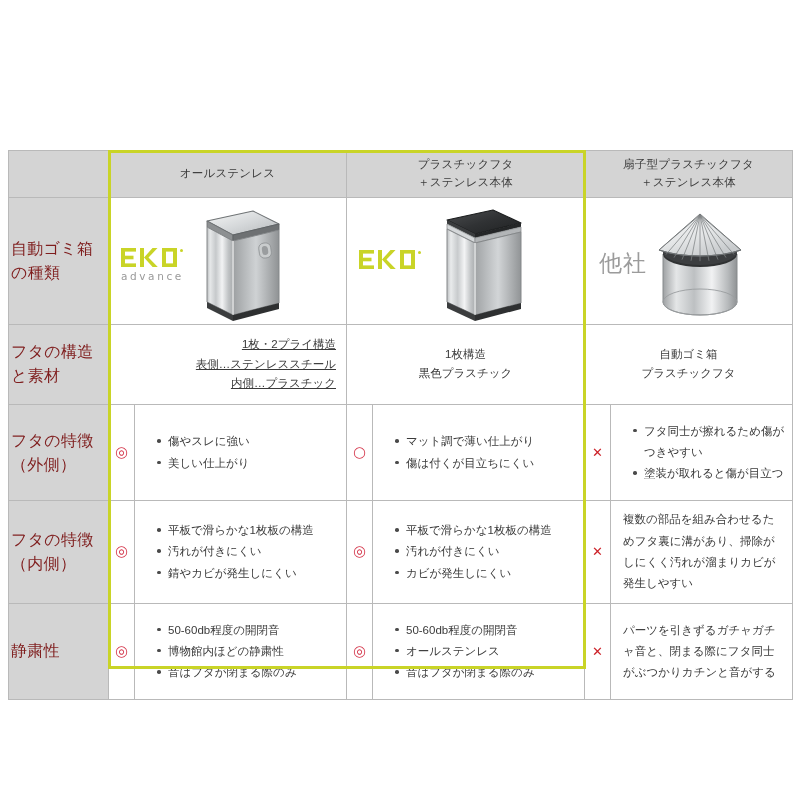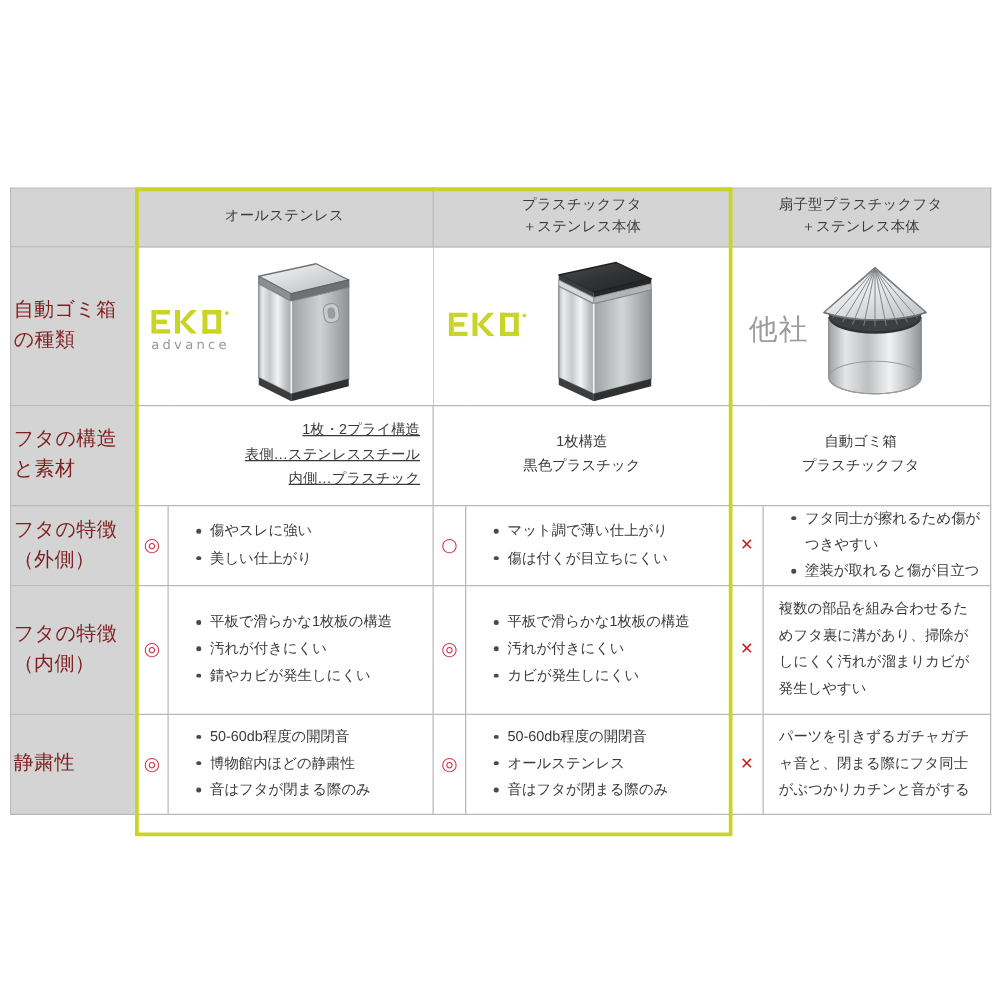--- a/index.html
+++ b/index.html
@@ -156,21 +156,21 @@
   ul.feat li::before {
     content: "";
     position: absolute;
     left: 0;
     top: 8px;
     width: 3.5px;
     height: 3.5px;
     border-radius: 50%;
     background: #4a4a4a;
   }
-  .feat-cellpad { padding: 0 2px !important; }
+  .feat-cellpad { padding: 16px 2px !important; }
   .para {
     font-size: 11.5px;
     line-height: 1.85;
     color: #3a3a3a;
     padding: 8px 10px 8px 12px;
     text-align: left;
   }
 
   
   #highlight-frame {

